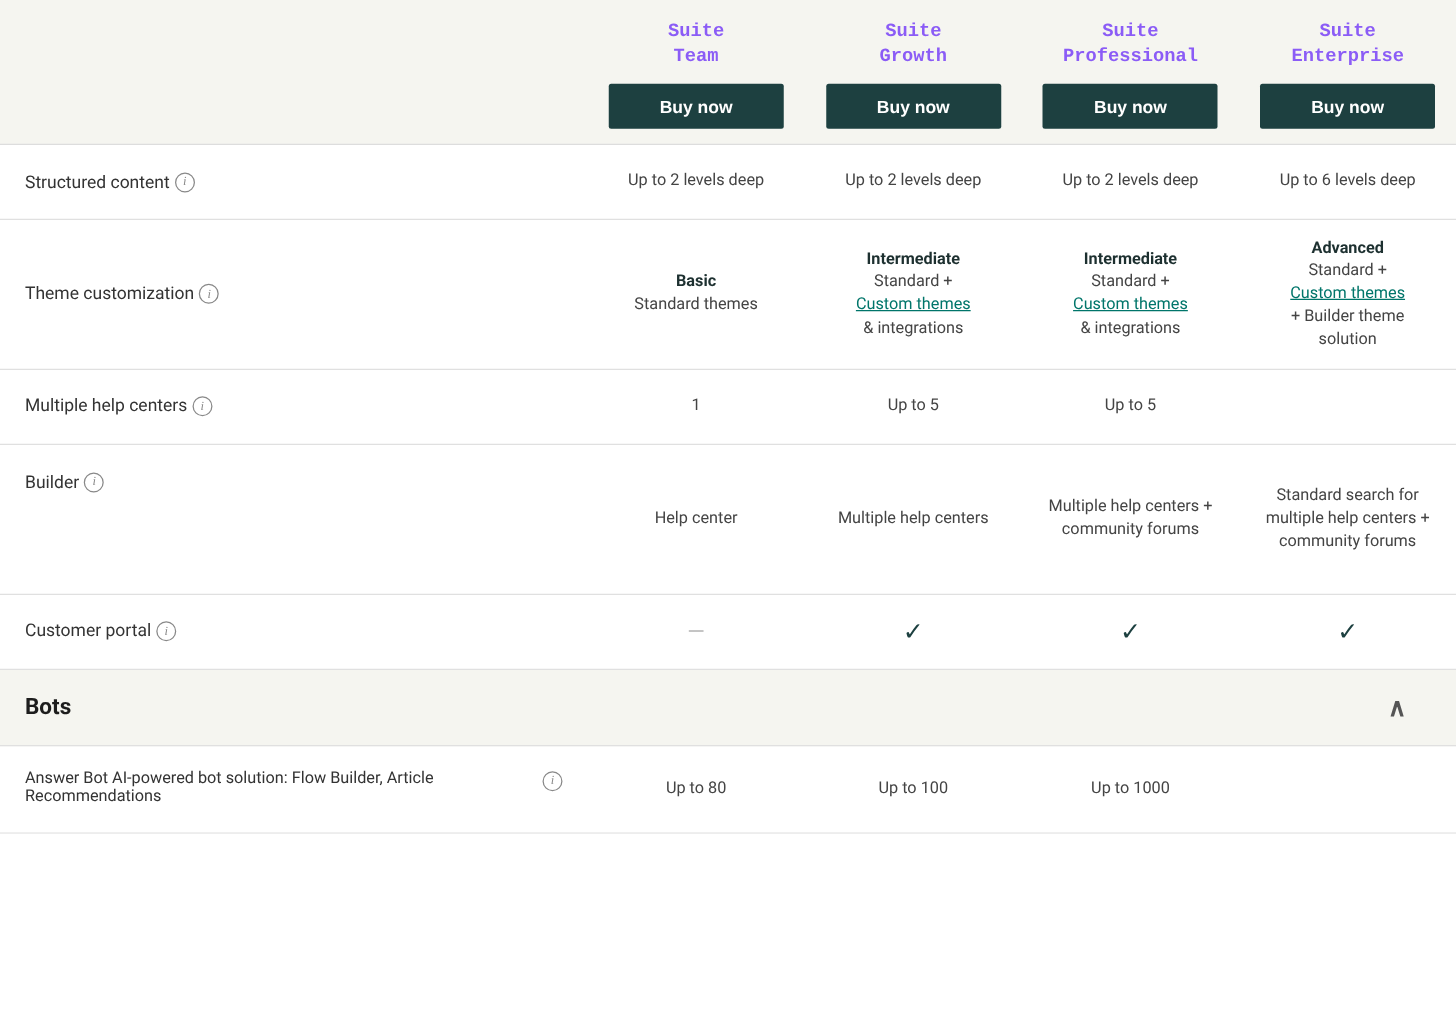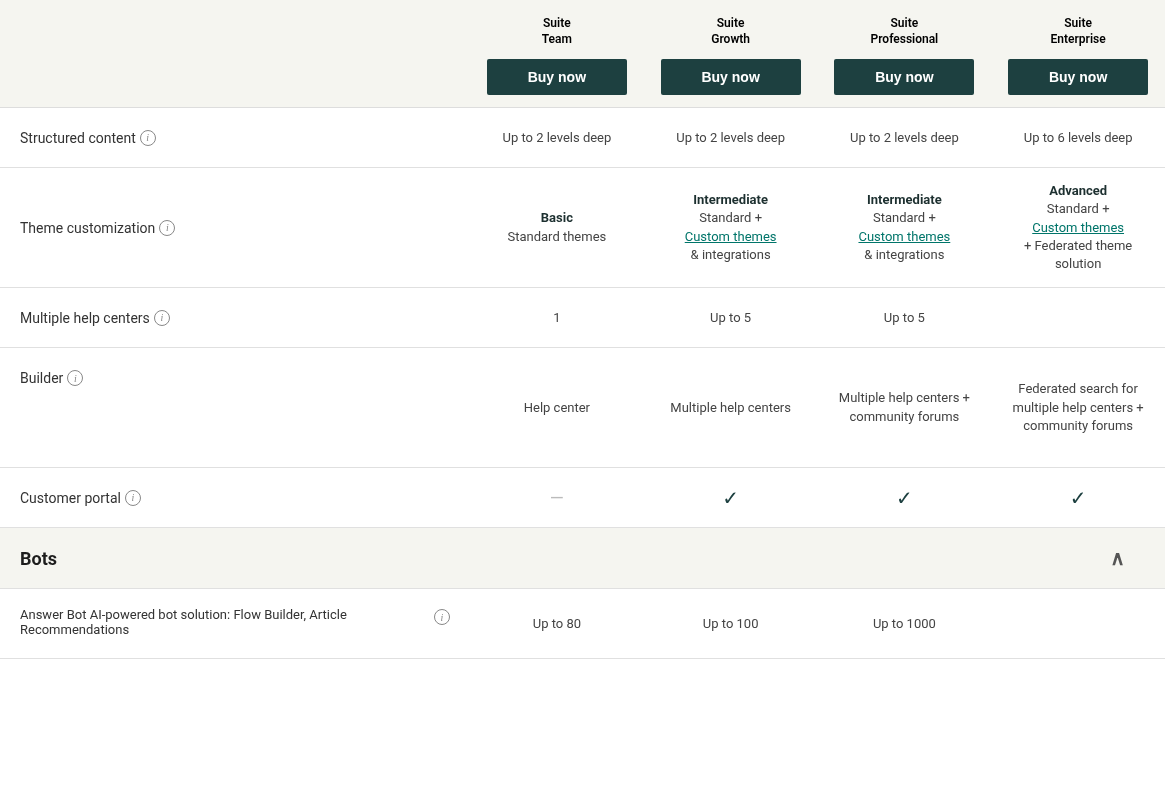--- a/index.html
+++ b/index.html
@@ -22,25 +22,26 @@
       background: #f5f5f0;
       border-bottom: 1px solid #ddd;
     }
 
     .header-cell {
       padding: 16px 10px 12px;
       text-align: center;
     }
 
     .plan-name {
-      font-size: 12px;
+      font-size: 15px;
       font-weight: 600;
-      color: #000000;
+      color: #8b5cf6;
       line-height: 1.3;
       margin-bottom: 12px;
+      font-family: Liberation Mono, monospace;
     }
 
     .buy-btn {
       background: #1d4040;
       color: #fff;
       border: none;
       padding: 10px 22px;
       font-size: 14px;
       font-weight: 600;
       cursor: pointer;
@@ -202,21 +203,21 @@
       <span class="bold">Intermediate</span>
       <span>Standard +</span>
       <span class="link">Custom themes</span>
       <span>&amp; integrations</span>
     </div>
 
     <div class="feature-cell">
       <span class="bold">Advanced</span>
       <span>Standard +</span>
       <span class="link">Custom themes</span>
-      <span>+ Federated theme</span>
+      <span>+ Builder theme</span>
       <span>solution</span>
     </div>
   </div>
 
   <div class="feature-row">
     <div class="feature-label">
       <span>Multiple help centers</span>
       <span class="info-icon">i</span>
     </div>
     <div class="feature-cell">1</div>
@@ -232,21 +233,21 @@
     <div class="feature-cell">
       <span>Help center</span>
     </div>
     <div class="feature-cell">
       <span style="text-align:center;">Multiple help centers</span>
     </div>
     <div class="feature-cell">
       <span style="text-align:center;">Multiple help centers + community forums</span>
     </div>
     <div class="feature-cell">
-      <span style="text-align:center;">Federated search for multiple help centers + community forums</span>
+      <span style="text-align:center;">Standard search for multiple help centers + community forums</span>
     </div>
   </div>
 
   <div class="feature-row">
     <div class="feature-label">
       <span>Customer portal</span>
       <span class="info-icon">i</span>
     </div>
     <div class="feature-cell">
       <span class="dash">—</span>

